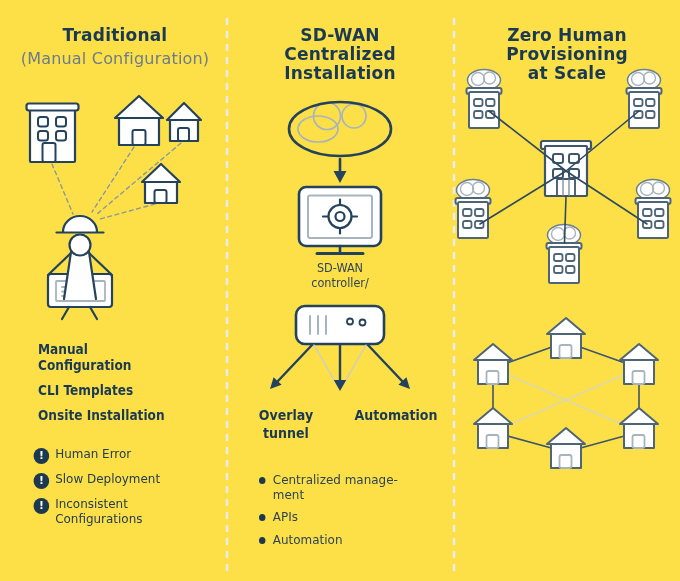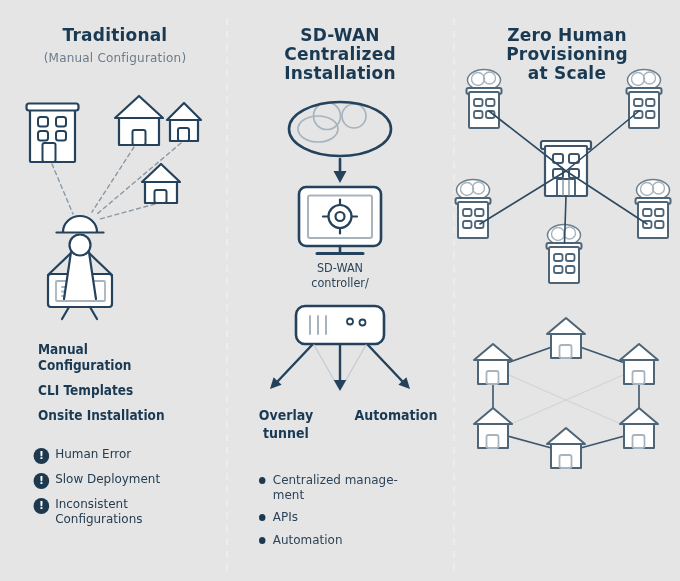--- a/index.html
+++ b/index.html
@@ -1,26 +1,26 @@
 <!DOCTYPE html>
 <html><head>
 <meta charset="utf-8">
 <style>
   html,body{margin:0;padding:0;background:#fff;}
   .canvas{
-    position:relative;width:680px;height:581px;background:#e5e5e5;overflow:hidden;
+    position:relative;width:680px;height:581px;background:#fde047;overflow:hidden;
     font-family:"DejaVu Sans","Liberation Sans",sans-serif;color:#1a3a54;
   }
   .art{position:absolute;left:0;top:0;}
   .col-title{
     position:absolute;transform:translateX(-50%);text-align:center;
     font-weight:bold;font-size:17px;line-height:19px;letter-spacing:.2px;
     color:#1a3a54;white-space:nowrap;
   }
-  .subtitle{font-weight:normal;font-size:12px;letter-spacing:.2px;color:#6b7c8b;margin-top:4px;text-align:right;}
+  .subtitle{font-weight:normal;font-size:16px;letter-spacing:.2px;color:#6b7c8b;margin-top:4px;text-align:right;}
   .tx-c{transform-origin:0 0;transform:scaleX(.9) translateX(-50%);}
   .feature{
     position:absolute;font-weight:bold;font-size:13.5px;line-height:15.5px;
     color:#1a3a54;white-space:nowrap;transform-origin:0 0;transform:scaleX(.9);
   }
   .issue{
     position:absolute;display:flex;gap:7px;align-items:flex-start;
     font-size:13px;line-height:14.5px;color:#223c50;white-space:nowrap;
     transform-origin:0 0;transform:scaleX(.92);
   }

